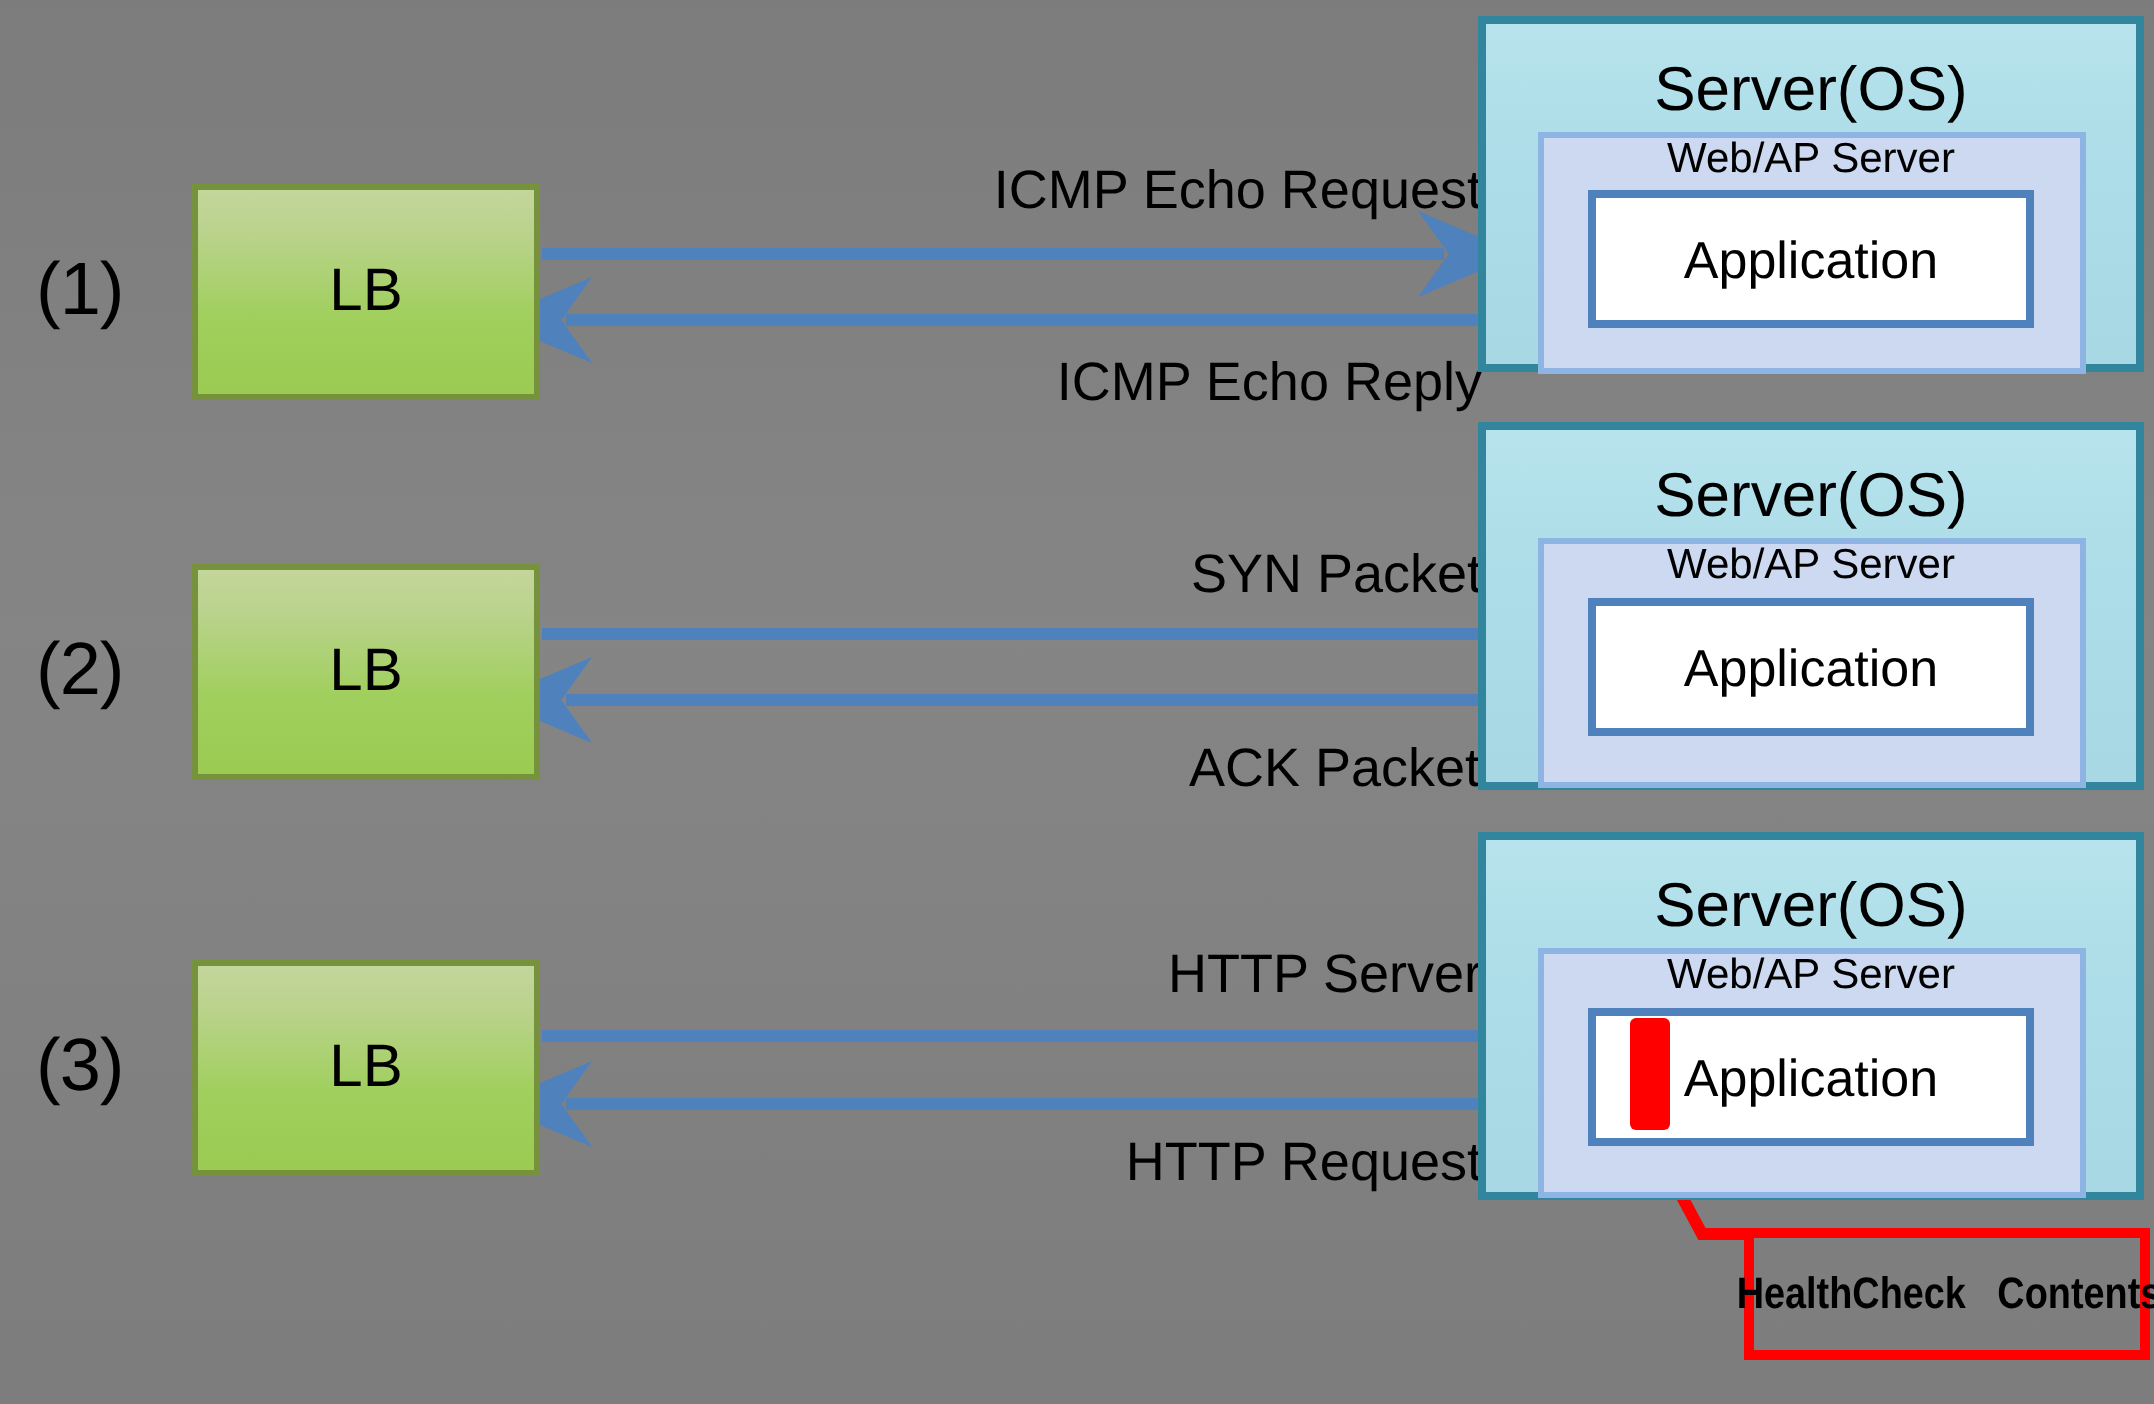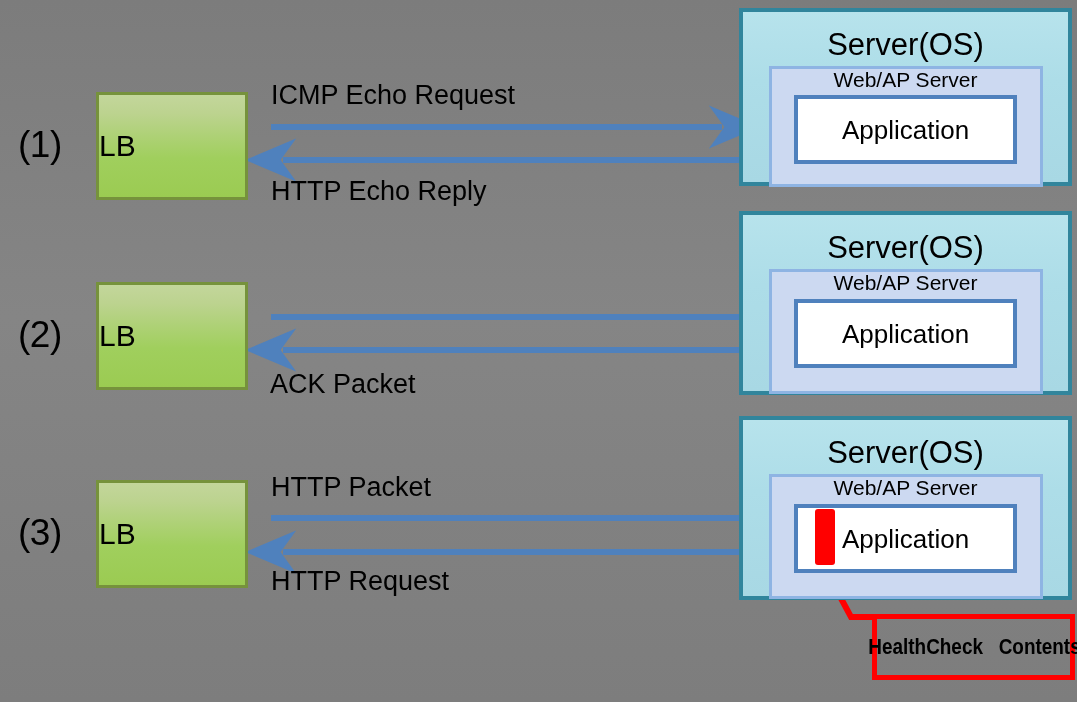--- a/index.html
+++ b/index.html
@@ -24,28 +24,28 @@
     color: #000;
     font-size: 37px;
     font-family: "Liberation Sans", sans-serif;
     letter-spacing: -0.5px;
     line-height: 1;
     white-space: nowrap;
   }
 
   
   .lb-box {
-    width: 152px;
+    width: 174px;
     height: 108px;
     box-sizing: border-box;
     border: 3px solid #76923c;
     background: linear-gradient(180deg, #c3d69b 0%, #bcd38f 18%, #a0cf5d 62%, #9bcb52 100%);
     display: flex;
     align-items: center;
-    justify-content: flex-start;
+    justify-content: center;
   }
   .lb-label {
     font-size: 30px;
     color: #000;
     font-family: "Liberation Sans", sans-serif;
     line-height: 1;
   }
 
   
   .server-box {
@@ -99,21 +99,21 @@
     line-height: 1;
   }
 
   
   .flow-label {
     font-size: 27px;
     color: #000;
     font-family: "Liberation Sans", sans-serif;
     line-height: 1;
     white-space: nowrap;
-    text-align: left;
+    text-align: right;
   }
 
   
   .hc-box {
     box-sizing: border-box;
     border: 5px solid #ff0000;
     background: transparent;
     width: 203px;
     height: 66px;
     display: flex;
@@ -170,57 +170,58 @@
     <polyline points="822,563 851,617 875,617" fill="none" stroke="#ff0000" stroke-width="6"></polyline>
   </svg>
 
   <div class="abs step-label" style="left:18px; top:126px;">(1)</div>
 
   <div class="abs lb-box" style="left:96px; top:92px;">
     <span class="lb-label">LB</span>
   </div>
 
   <div class="abs flow-label" style="left:271px; top:82px; width:470px;">ICMP Echo Request</div>
-  <div class="abs flow-label" style="left:271px; top:178px; width:470px;">HTTP Echo Reply</div>
+  <div class="abs flow-label" style="left:271px; top:178px; width:470px;">ICMP Echo Reply</div>
 
   <div class="abs server-box" style="left:739px; top:8px; height:178px;">
     <div class="server-title">Server(OS)</div>
     <div class="webap-box" style="height:121px; margin-top:5px;">
       <div class="webap-title">Web/AP Server</div>
       <div class="app-box" style="margin-top:5px;">
         <span class="app-label">Application</span>
       </div>
     </div>
   </div>
 
   <div class="abs step-label" style="left:18px; top:316px;">(2)</div>
 
   <div class="abs lb-box" style="left:96px; top:282px;">
     <span class="lb-label">LB</span>
   </div>
 
+  <div class="abs flow-label" style="left:271px; top:274px; width:470px;">SYN Packet</div>
   <div class="abs flow-label" style="left:254px; top:371px; width:470px;margin-left:16px;">ACK Packet</div>
 
   <div class="abs server-box" style="left:739px; top:211px; height:184px;">
     <div class="server-title">Server(OS)</div>
     <div class="webap-box" style="height:125px; margin-top:5px;">
       <div class="webap-title">Web/AP Server</div>
       <div class="app-box" style="margin-top:6px;">
         <span class="app-label">Application</span>
       </div>
     </div>
   </div>
 
   <div class="abs step-label" style="left:18px; top:514px;">(3)</div>
 
   <div class="abs lb-box" style="left:96px; top:480px;">
     <span class="lb-label">LB</span>
   </div>
 
-  <div class="abs flow-label" style="left:271px; top:474px; width:470px;">HTTP Packet</div>
+  <div class="abs flow-label" style="left:271px; top:474px; width:470px;">HTTP Server</div>
   <div class="abs flow-label" style="left:271px; top:568px; width:470px;">HTTP Request</div>
 
   <div class="abs server-box" style="left:739px; top:416px; height:184px;">
     <div class="server-title">Server(OS)</div>
     <div class="webap-box" style="height:125px; margin-top:5px;">
       <div class="webap-title">Web/AP Server</div>
       <div class="app-box" style="margin-top:6px;">
         <span class="app-label">Application</span>
       </div>
     </div>

